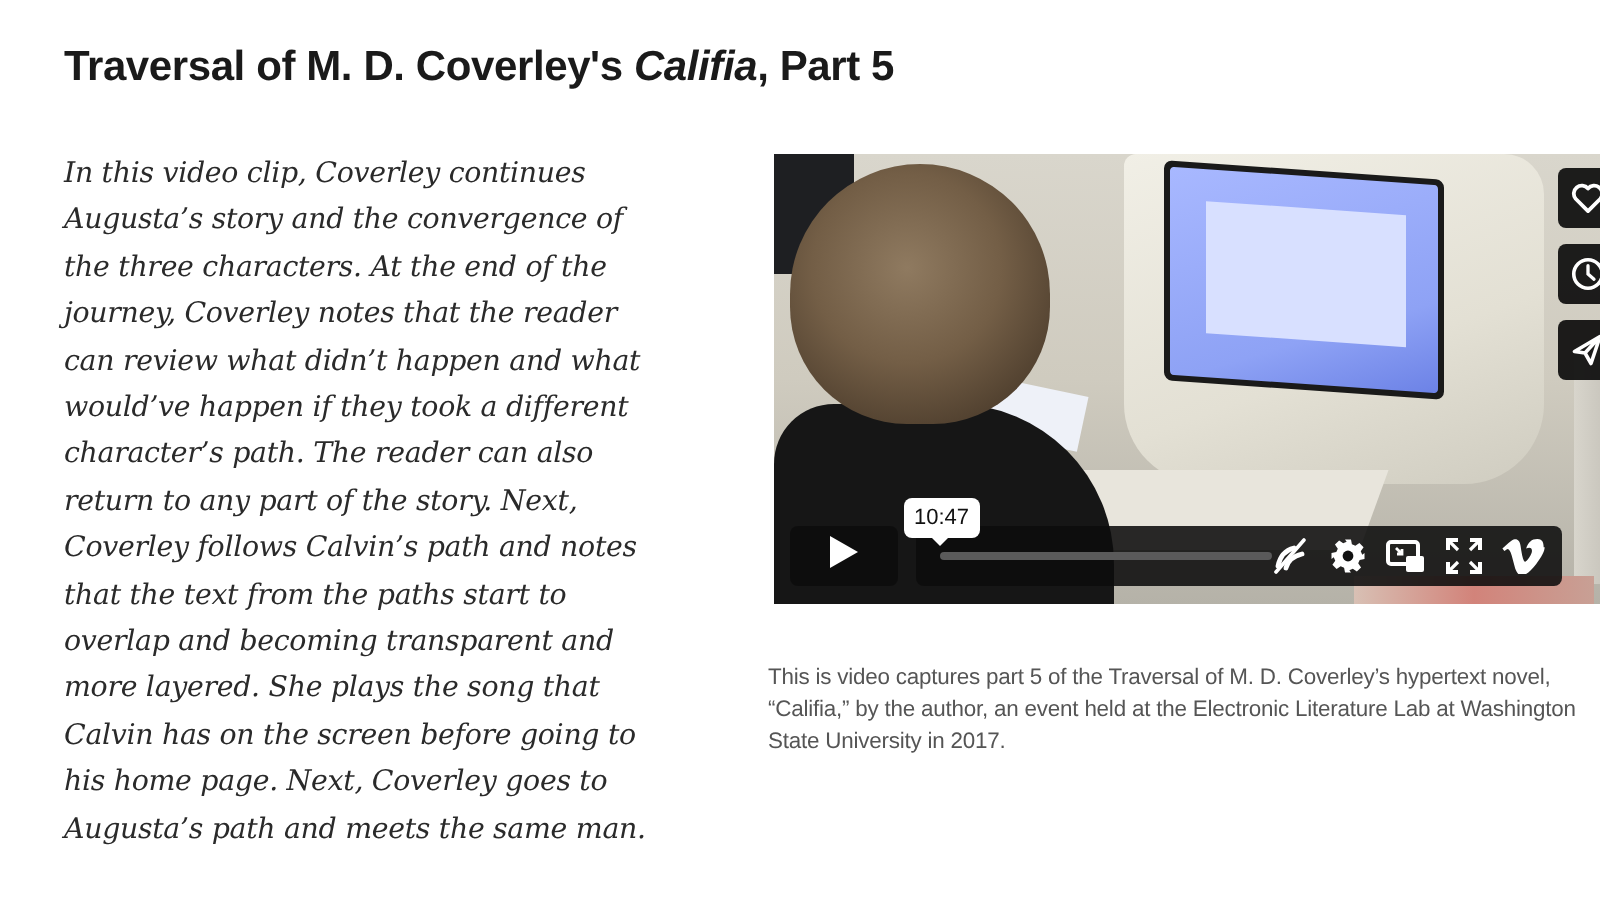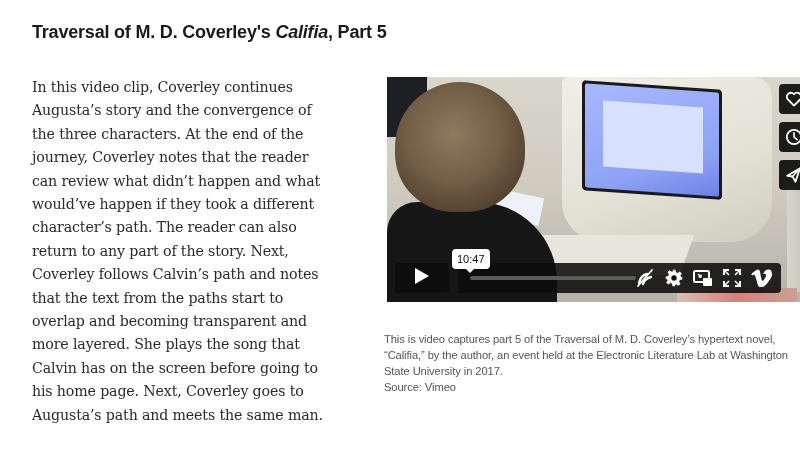--- a/index.html
+++ b/index.html
@@ -14,39 +14,40 @@
       position: relative;
       color: #222;
     }
     .page-title {
       position: absolute;
       left: 32px;
       top: 22px;
       margin: 0;
       font-family: "Liberation Sans", sans-serif;
       font-weight: bold;
-      font-size: 18px;
+      font-size: 21px;
       letter-spacing: -0.2px;
       color: #1a1a1a;
       white-space: nowrap;
     }
     .page-title em {
       font-style: italic;
     }
     .body-text {
       position: absolute;
       left: 32px;
       top: 76px;
       width: 300px;
       margin: 0;
       font-family: "DejaVu Serif", serif;
       font-size: 14.2px;
       line-height: 23.4px;
       color: #2a2a2a;
       letter-spacing: -0.15px;
+      font-style: italic;
     }
     .video {
       position: absolute;
       left: 387px;
       top: 77px;
       width: 402px;
       height: 225px;
       overflow: hidden;
       background: #5eead4;
       padding-left: 28px;
@@ -299,14 +300,13 @@
         </span>
       </div>
     </div>
   </div>
 
   <div class="tooltip">10:47</div>
 </div>
 
 <p class="caption">
   <span>This is video captures part 5 of the Traversal of M. D. Coverley’s hypertext novel, “Califia,” by the author, an event held at the Electronic Literature Lab at Washington State University in 2017.</span>
-  <span>Source: Vimeo</span>
 </p>
 
 </body></html>

